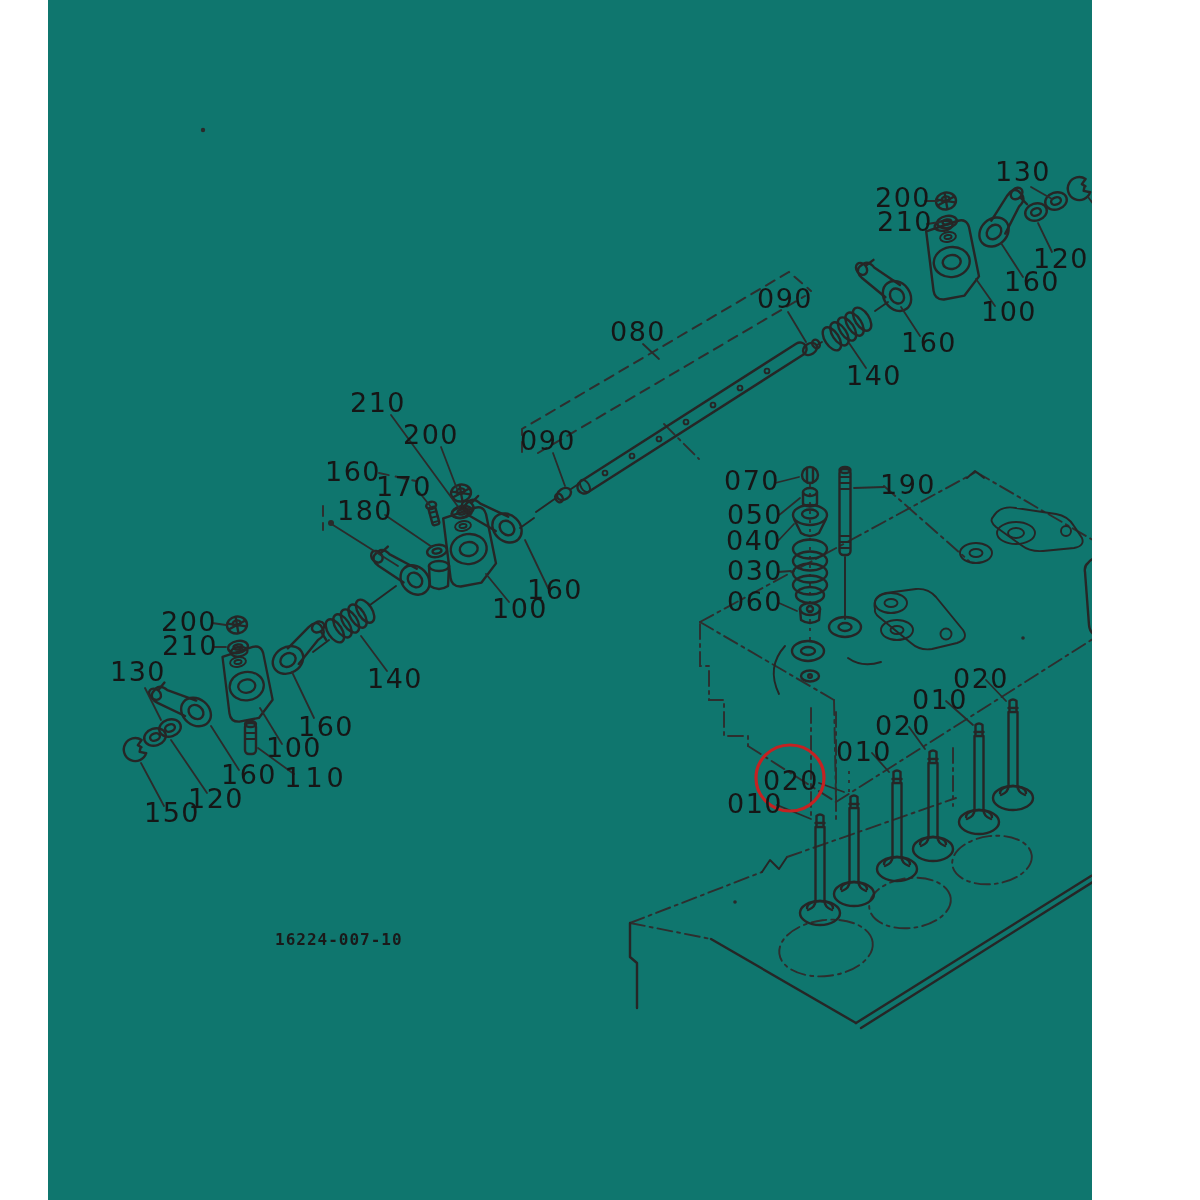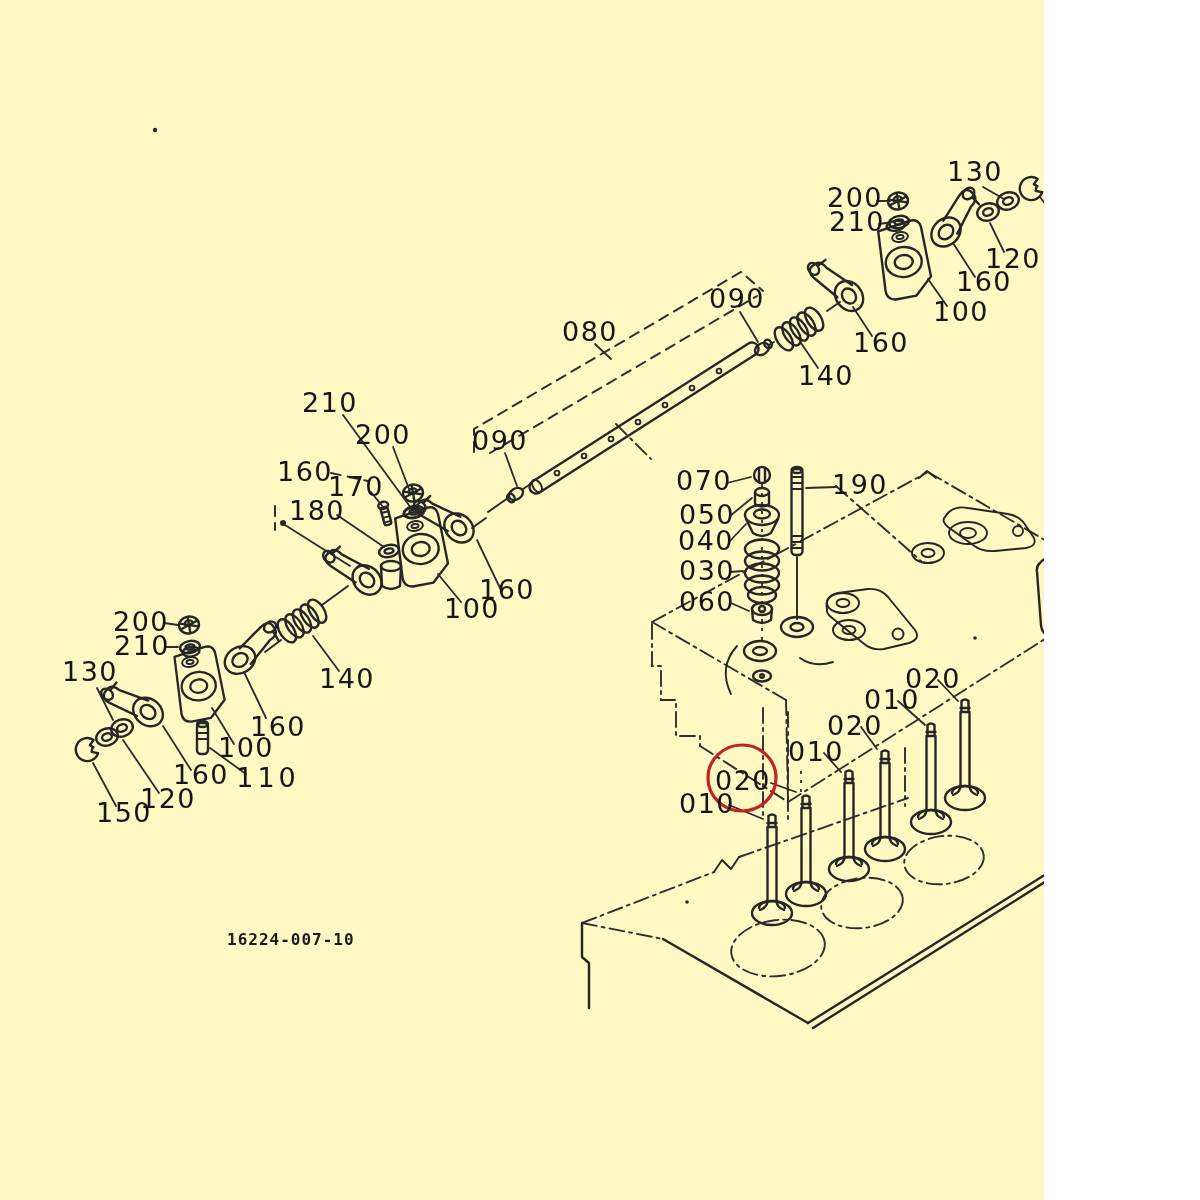--- a/index.html
+++ b/index.html
@@ -1,17 +1,17 @@
 <!DOCTYPE html>
 <html><head>
 <meta charset="utf-8">
 <style>
   html,body{margin:0;padding:0;background:#ffffff;}
-  #page{position:relative;width:1044px;height:1200px;background:#fef9c3;overflow:hidden;
-        font-family:"DejaVu Sans",sans-serif;}
+  #page{position:relative;width:1044px;height:1200px;background:#0f766e;overflow:hidden;
+        font-family:"DejaVu Sans",sans-serif;margin-left:48px;}
   svg{display:block}
   .part{fill:none;stroke:#262626;stroke-width:2.4;stroke-linecap:round;stroke-linejoin:round;}
   .thin{stroke-width:1.9;}
   .leader{fill:none;stroke:#2b2b2b;stroke-width:1.8;stroke-linecap:round;}
   .phantom{fill:none;stroke:#2e2e2e;stroke-width:1.9;stroke-dasharray:15 5 3 5;stroke-linecap:round;}
   .dashed{fill:none;stroke:#2e2e2e;stroke-width:2;stroke-dasharray:10 7;stroke-linecap:round;}
   .dotted{fill:none;stroke:#2e2e2e;stroke-width:1.8;stroke-dasharray:3 6;}
   .callout{font-family:"DejaVu Sans",sans-serif;font-size:27px;letter-spacing:1.5px;
            fill:#161616;stroke:none;text-anchor:middle;}
   .docnum{font-family:"DejaVu Sans Mono","DejaVu Sans",monospace;font-size:16px;font-weight:bold;

